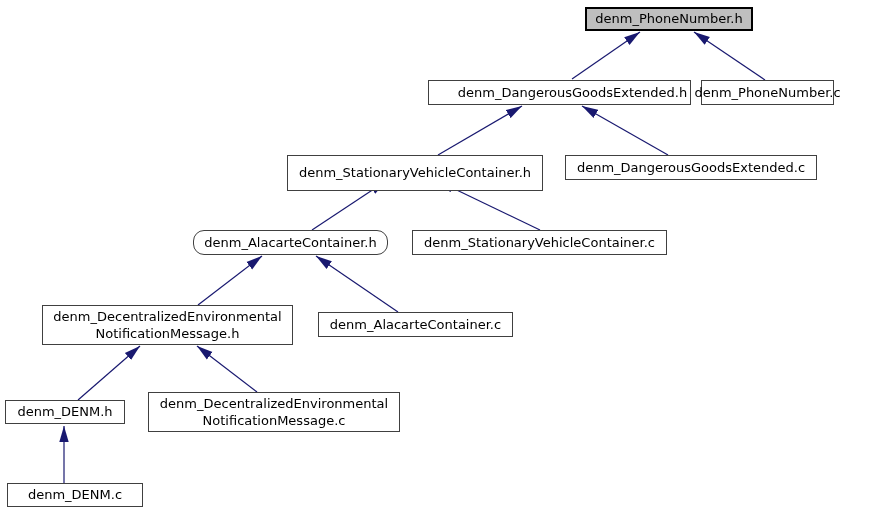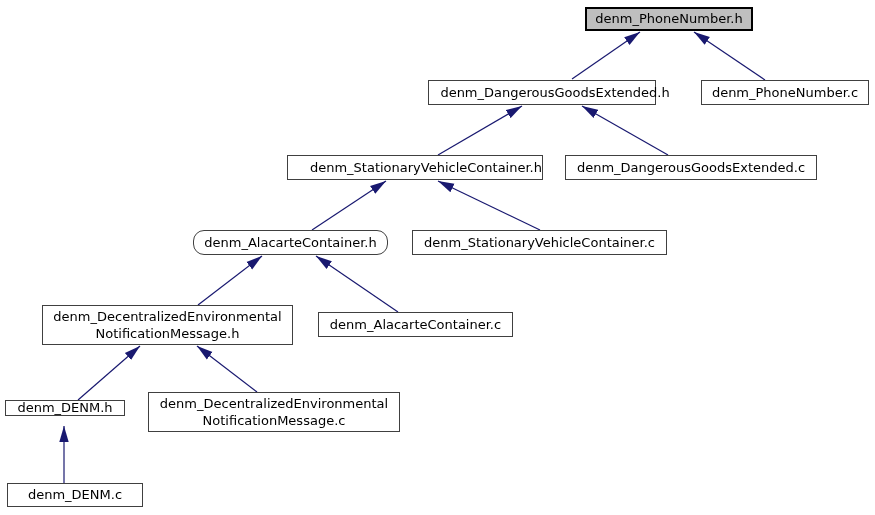--- a/index.html
+++ b/index.html
@@ -74,29 +74,29 @@
     <line class="edge" x1="398" y1="312" x2="316" y2="256" marker-end="url(#arrowhead)"></line>
     <line class="edge" x1="78" y1="400" x2="140" y2="346" marker-end="url(#arrowhead)"></line>
     <line class="edge" x1="257" y1="392" x2="197" y2="346" marker-end="url(#arrowhead)"></line>
     <line class="edge" x1="64" y1="483" x2="64" y2="426" marker-end="url(#arrowhead)"></line>
   </svg>
 
   <div class="node highlight" style="left:585px; top:7px; width:168px; height:24px;">
     <span>denm_PhoneNumber.h</span>
   </div>
 
-  <div class="node" style="left:428px; top:80px; width:228px; height:25px;padding-left:26px;">
+  <div class="node" style="left:428px; top:80px; width:263px; height:25px;padding-left:26px;">
     <span>denm_DangerousGoodsExtended.h</span>
   </div>
 
-  <div class="node" style="left:701px; top:80px; width:168px; height:25px;">
+  <div class="node" style="left:701px; top:80px; width:133px; height:25px;">
     <span>denm_PhoneNumber.c</span>
   </div>
 
-  <div class="node" style="left:287px; top:155px; width:256px; height:25px;justify-content:flex-end;">
+  <div class="node" style="left:287px; top:155px; width:256px; height:36px;">
     <span>denm_StationaryVehicleContainer.h</span>
   </div>
 
   <div class="node" style="left:565px; top:155px; width:252px; height:25px;">
     <span>denm_DangerousGoodsExtended.c</span>
   </div>
 
   <div class="node" style="left:193px; top:230px; width:195px; height:25px;border-radius:11px;">
     <span>denm_AlacarteContainer.h</span>
   </div>
@@ -107,21 +107,21 @@
 
   <div class="node" style="left:42px; top:305px; width:251px; height:40px;">
     <span>denm_DecentralizedEnvironmental
 NotificationMessage.h</span>
   </div>
 
   <div class="node" style="left:318px; top:312px; width:195px; height:25px;">
     <span>denm_AlacarteContainer.c</span>
   </div>
 
-  <div class="node" style="left:5px; top:400px; width:120px; height:16px;">
+  <div class="node" style="left:5px; top:400px; width:120px; height:24px;">
     <span>denm_DENM.h</span>
   </div>
 
   <div class="node" style="left:148px; top:392px; width:252px; height:40px;">
     <span>denm_DecentralizedEnvironmental
 NotificationMessage.c</span>
   </div>
 
   <div class="node" style="left:7px; top:483px; width:136px; height:24px;">
     <span>denm_DENM.c</span>

